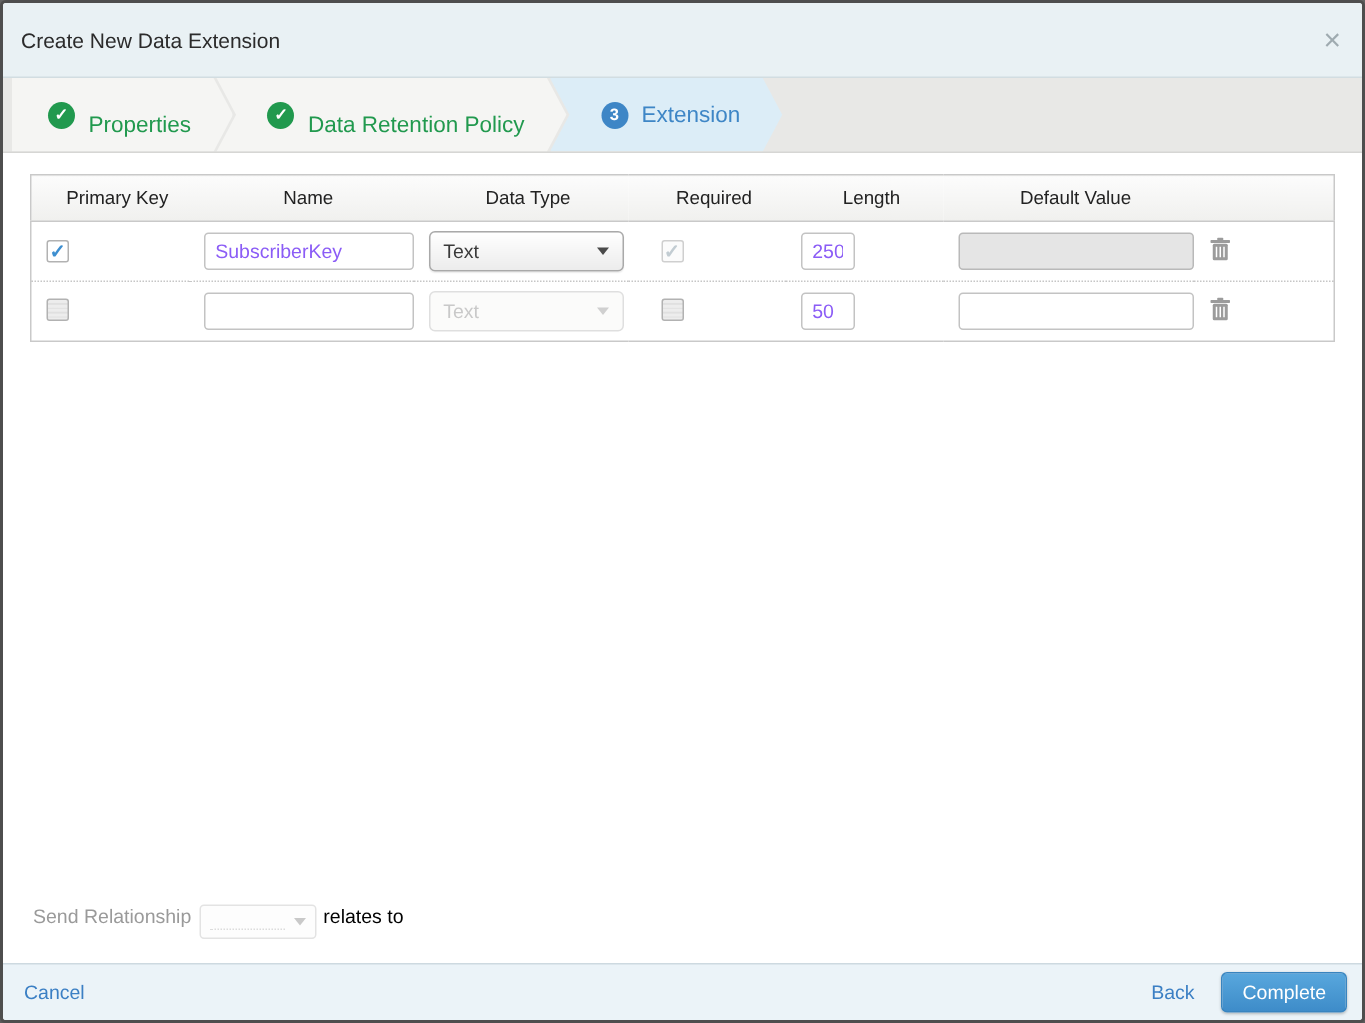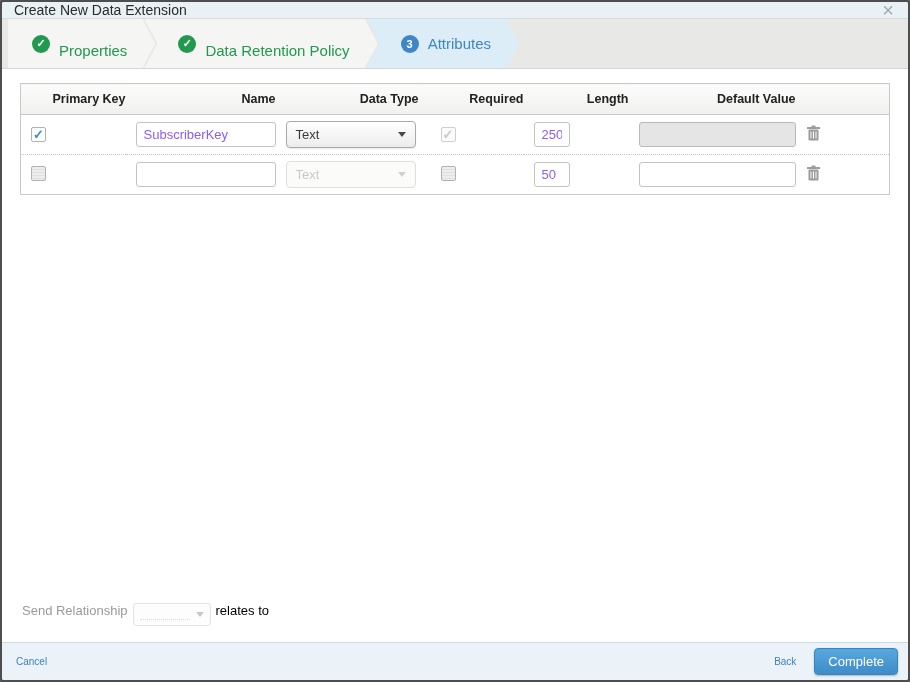--- a/index.html
+++ b/index.html
@@ -7,21 +7,21 @@
 
   .modal{
     width:910px;height:682px;margin:0 auto;
     border:2px solid #4e4e4e;border-radius:4px;overflow:hidden;
     background:#fff;display:flex;flex-direction:column;
     box-shadow:0 2px 8px rgba(0,0,0,.4);
   }
 
   
   .titlebar{
-    flex:none;height:17px;background:#e9f1f4;border-bottom:1px solid #d2dde1;
+    flex:none;height:50px;background:#e9f1f4;border-bottom:1px solid #d2dde1;
     display:flex;align-items:center;padding:0 12px;
   }
   .title{font-size:14px;color:#2b2b2b;}
   .close{margin-left:auto;color:#9fabb0;font-size:20px;line-height:1;cursor:pointer;padding:0 2px;}
 
   
   .stepbar{
     flex:none;height:50px;background:#e8e8e6;border-bottom:1px solid #d6d6d4;
     display:flex;align-items:stretch;padding-left:6px;overflow:hidden;
   }
@@ -45,21 +45,21 @@
   .step-label-complete{color:#21994e;margin-top:14px;}
   .step-label-active{color:#3e86c6;}
 
   
   .content{flex:1;background:#fff;display:flex;flex-direction:column;padding:14px 18px 0 18px;}
 
   table.attr{width:100%;border-collapse:collapse;border:1px solid #c9c9c9;font-size:13px;}
   table.attr thead th{
     background:linear-gradient(#fcfcfc,#f0f0ee);
     border-bottom:1px solid #c9c9c9;
-    text-align:right;font-size:12.5px;font-weight:bold;color:#222;
+    text-align:center;font-size:12.5px;font-weight:normal;color:#222;
     padding:8px 0 8px 10px;white-space:nowrap;
   }
   table.attr tbody td{padding:6px 0 6px 10px;vertical-align:middle;}
   table.attr tbody tr + tr td{border-top:1px dotted #c6c6c6;}
 
   .text-input{
     height:25px;border:1px solid #c3c3c3;border-radius:3px;
     font-size:13px;padding:0 7px;color:#8b5cf6;background:#fff;
     font-family:"Liberation Sans",sans-serif;
   }
@@ -111,21 +111,21 @@
     border:1px solid #e6e6e6;border-radius:3px;background:#fefefe;padding:0 8px;
     color:#d2d2d2;font-size:13px;
   }
   .sr-select2 .arrow{border-top-color:#ddd;}
 
   
   .footer{
     flex:none;height:38px;background:#ebf3f8;border-top:1px solid #cdd9e0;
     display:flex;align-items:center;padding:0 10px 0 14px;
   }
-  .link{color:#3b7fc4;font-size:10px;cursor:pointer;}
+  .link{color:#3b7fc4;font-size:13px;cursor:pointer;}
   .back-link{margin-left:auto;margin-right:18px;}
   .complete-btn{
     background:linear-gradient(#58a7dd,#3e8cc9);border:1px solid #3884bf;border-radius:4px;
     color:#fff;font-size:13px;padding:5px 13px;cursor:pointer;
     box-shadow:0 1px 2px rgba(0,0,0,.25);font-family:"Liberation Sans",sans-serif;
   }
 </style>
 </head>
 <body>
 
@@ -140,21 +140,21 @@
     <div class="step first">
       <span class="step-badge badge-complete">✓</span>
       <span class="step-label-complete">Properties</span>
     </div>
     <div class="step mid">
       <span class="step-badge badge-complete">✓</span>
       <span class="step-label-complete">Data Retention Policy</span>
     </div>
     <div class="step active">
       <span class="step-badge badge-active">3</span>
-      <span class="step-label-active">Attributes</span>
+      <span class="step-label-active">Extension</span>
     </div>
   </div>
 
   <div class="content">
 
     <table class="attr">
       <colgroup>
         <col style="width:105px">
           <col style="width:148px">
           <col style="width:143px">

